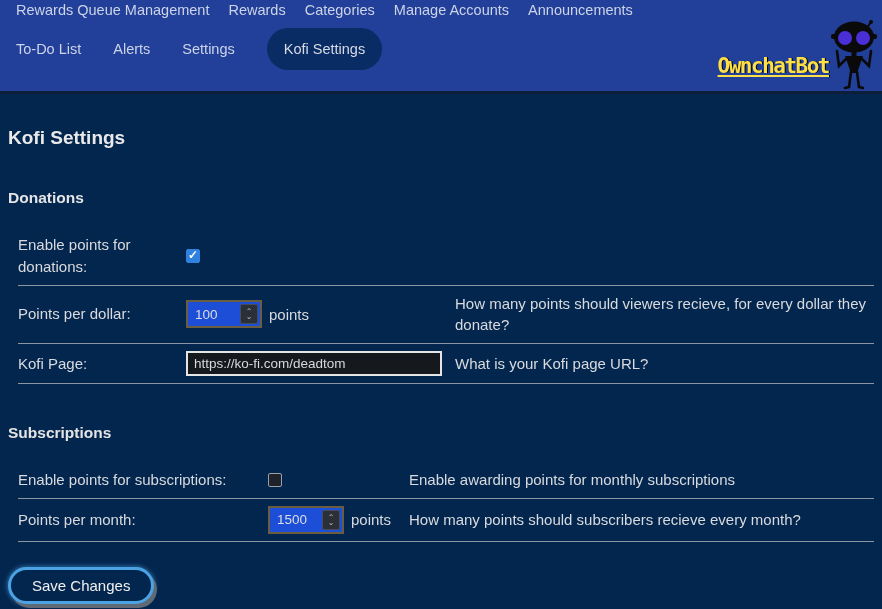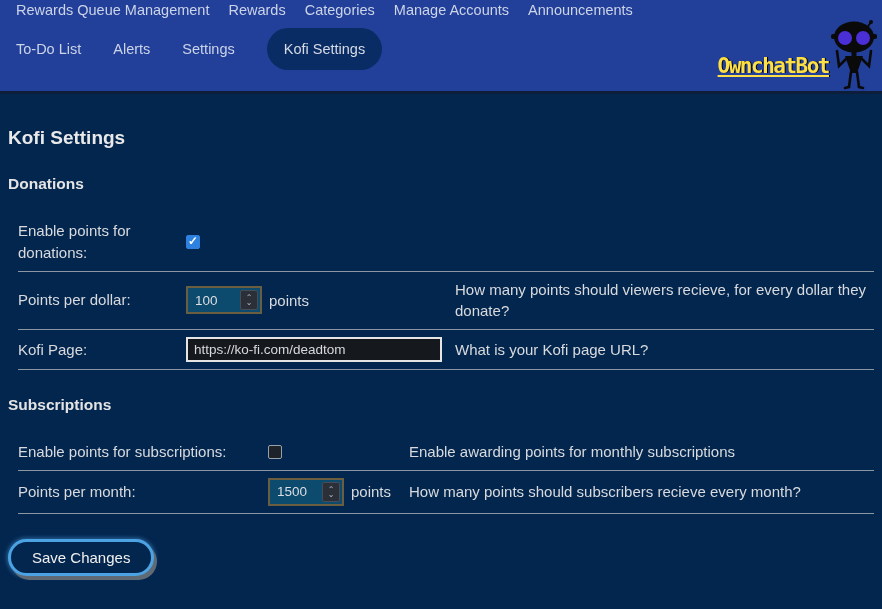--- a/index.html
+++ b/index.html
@@ -47,21 +47,21 @@
     letter-spacing:-1.5px;
     color:#fde047;
     margin-top:22px;
     text-shadow:1px 0 0 #000;
     text-decoration:underline;
   }
   .robot { margin-left:2px; margin-top:2px; }
   
   .main { padding:0 8px; }
   .page-title { font-size:19px; font-weight:bold; color:#e9e9e9; padding-top:33px; }
-  .section-heading { font-size:15.5px; font-weight:bold; color:#e4e4e4; margin-top:26px; }
+  .section-heading { font-size:15.5px; font-weight:bold; color:#e4e4e4; margin-top:40px; }
   .settings-table { margin:20px 0 0 10px; }
   .row {
     display:grid;
     align-items:center;
     border-bottom:1px solid #8d96a3;
     padding:7px 0;
   }
   .donations .row { grid-template-columns:168px 269px 1fr; }
   .subscriptions .row { grid-template-columns:250px 141px 1fr; }
   .cell-label, .cell-help { font-size:15px; line-height:1.45; color:#d8dadd; }
@@ -79,21 +79,21 @@
   .checkbox.checked { background:#2e81de; border-color:#2e81de; }
   .checkbox.checked::after {
     content:"\2713";
     position:absolute; left:1px; top:-2px;
     color:#fff; font-size:12px; font-weight:bold;
   }
   
   .numbox {
     display:inline-flex;
     align-items:stretch;
-    background:#0c4a6e;
+    background:#1d4ed8;
     border:2px solid #6a5d40;
     height:28px;
   }
   .numbox input {
     width:50px;
     background:transparent;
     border:none;
     outline:none;
     color:#dcdee2;
     font-size:13.5px;

